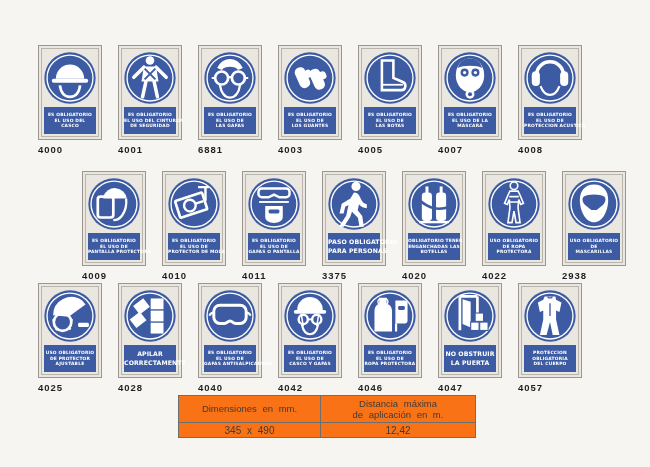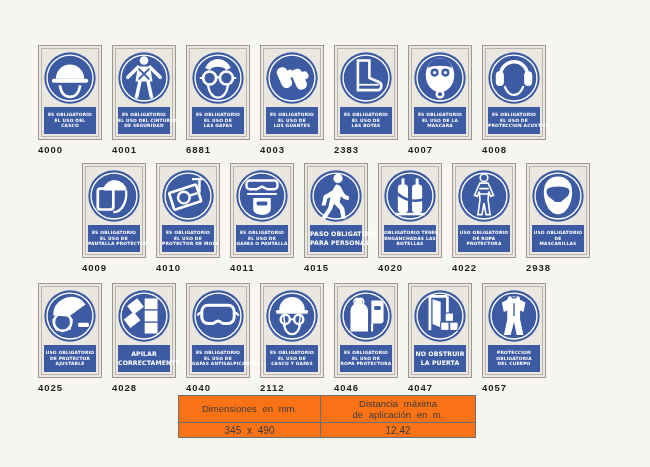--- a/index.html
+++ b/index.html
@@ -2,22 +2,22 @@
 <html style="--blue: #3d5ba3; --card-bg: #eae7e0; --page-bg: #f7f5f1;"><head>
 <meta charset="utf-8">
 <style>
   :root{
     --blue:#3d5ba3; --card-bg:#eae7e0; --card-border:#9b978f; --inner-border:#b9b5ac;
     --page-bg:#f7f5f1; --code-color:#1f1f1f; --table-border:#6e6e6e; --table-text:#3b3b3b;
   }
   html,body{margin:0;padding:0;}
   .page{position:relative;width:650px;height:467px;background:var(--page-bg);overflow:hidden;
         font-family:"Liberation Sans",sans-serif;}
-  .sign-row{position:absolute;left:38px;display:flex;gap:10px;justify-content:center;}
-  .row-0{top:45px;} .row-1{top:163px;padding-left:44px;} .row-2{top:283px;}
+  .sign-row{position:absolute;left:38px;display:flex;gap:16px;justify-content:center;}
+  .row-0{top:45px;} .row-1{top:171px;padding-left:44px;} .row-2{top:283px;}
   .sign{width:64px;display:flex;flex-direction:column;}
   .sign-card{width:64px;height:95px;box-sizing:border-box;border:1px solid var(--card-border);
              background:var(--card-bg);padding:2px;}
   .sign-inner{box-sizing:border-box;height:100%;border:1px solid var(--inner-border);
               display:flex;flex-direction:column;align-items:center;padding:2px;}
   .pict{width:54px;height:54px;flex:0 0 auto;}
   .pict svg{display:block;width:54px;height:54px;}
   .band{margin-top:2px;background:var(--blue);color:#fff;width:100%;flex:1;
         display:flex;flex-direction:column;justify-content:center;text-align:center;
         font-family:"DejaVu Sans",sans-serif;font-weight:bold;
@@ -154,21 +154,21 @@
                 </g>
               </svg>
             </div>
         <div class="band">
               <span class="cl">ES OBLIGATORIO</span>
               <span class="cl">EL USO DE</span>
               <span class="cl">LAS BOTAS</span>
             </div>
       </div>
     </div>
-    <div class="sign-code">2383</div>
+    <div class="sign-code">4005</div>
   </div>
 
   <div class="sign">
     <div class="sign-card">
       <div class="sign-inner">
         <div class="pict">
               <svg viewBox="0 0 40 40" fill="#fff">
                 <circle cx="20" cy="20" r="19" fill="#3d5ba3"></circle>
                 <circle cx="20" cy="20" r="17" fill="none" stroke="#fff" stroke-width="1"></circle>
                 <g fill="#fff">
@@ -307,21 +307,21 @@
                   <path d="M20 11.5c1.8 0 3 .8 3.8 2.2l2 3.8c.8 1.4 2 2.2 3.7 2.6v3c-2.6-.3-4.6-1.3-5.8-3l-1 4.6 3.4 4.2 1.2 8h-3.2l-1.2-6.8-4.4-4.4-1.4 4.2-4.6 7h-3.6l5.4-8.4 1.6-7.8-2.4 1.4-1.2 5h-3l1.6-7.2 6.4-4z"></path>
                 </g>
               </svg>
             </div>
         <div class="band big">
               <span class="cl">PASO OBLIGATORIO</span>
               <span class="cl">PARA PERSONAS</span>
             </div>
       </div>
     </div>
-    <div class="sign-code">4015</div>
+    <div class="sign-code">3375</div>
   </div>
 
   <div class="sign">
     <div class="sign-card">
       <div class="sign-inner">
         <div class="pict">
               <svg viewBox="0 0 40 40" fill="#fff">
                 <circle cx="20" cy="20" r="19" fill="#3d5ba3"></circle>
                 <circle cx="20" cy="20" r="17" fill="none" stroke="#fff" stroke-width="1"></circle>
                 <g fill="#fff">
@@ -489,21 +489,21 @@
                 </g>
               </svg>
             </div>
         <div class="band">
               <span class="cl">ES OBLIGATORIO</span>
               <span class="cl">EL USO DE</span>
               <span class="cl">CASCO Y GAFAS</span>
             </div>
       </div>
     </div>
-    <div class="sign-code">2112</div>
+    <div class="sign-code">4042</div>
   </div>
 
   <div class="sign">
     <div class="sign-card">
       <div class="sign-inner">
         <div class="pict">
               <svg viewBox="0 0 40 40" fill="#fff">
                 <circle cx="20" cy="20" r="19" fill="#3d5ba3"></circle>
                 <circle cx="20" cy="20" r="17" fill="none" stroke="#fff" stroke-width="1"></circle>
                 <g fill="#fff">

